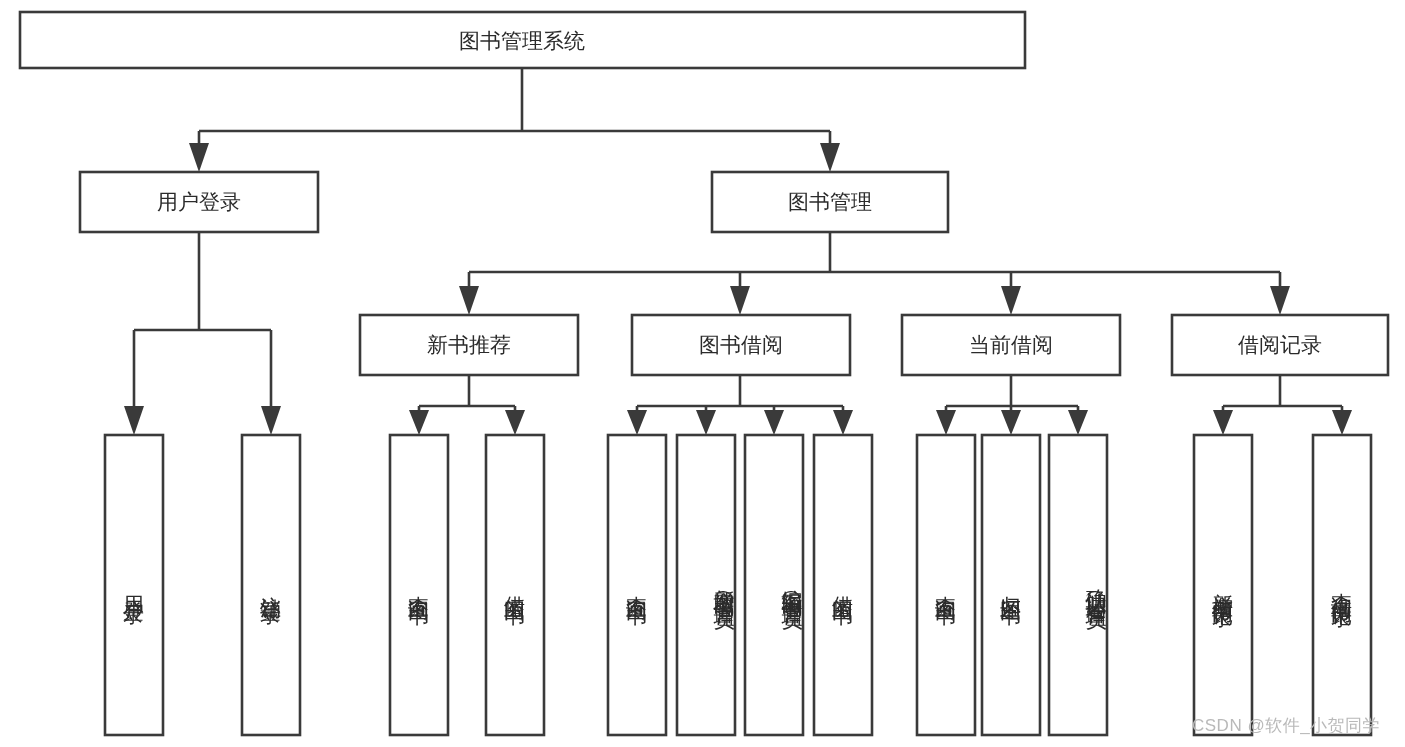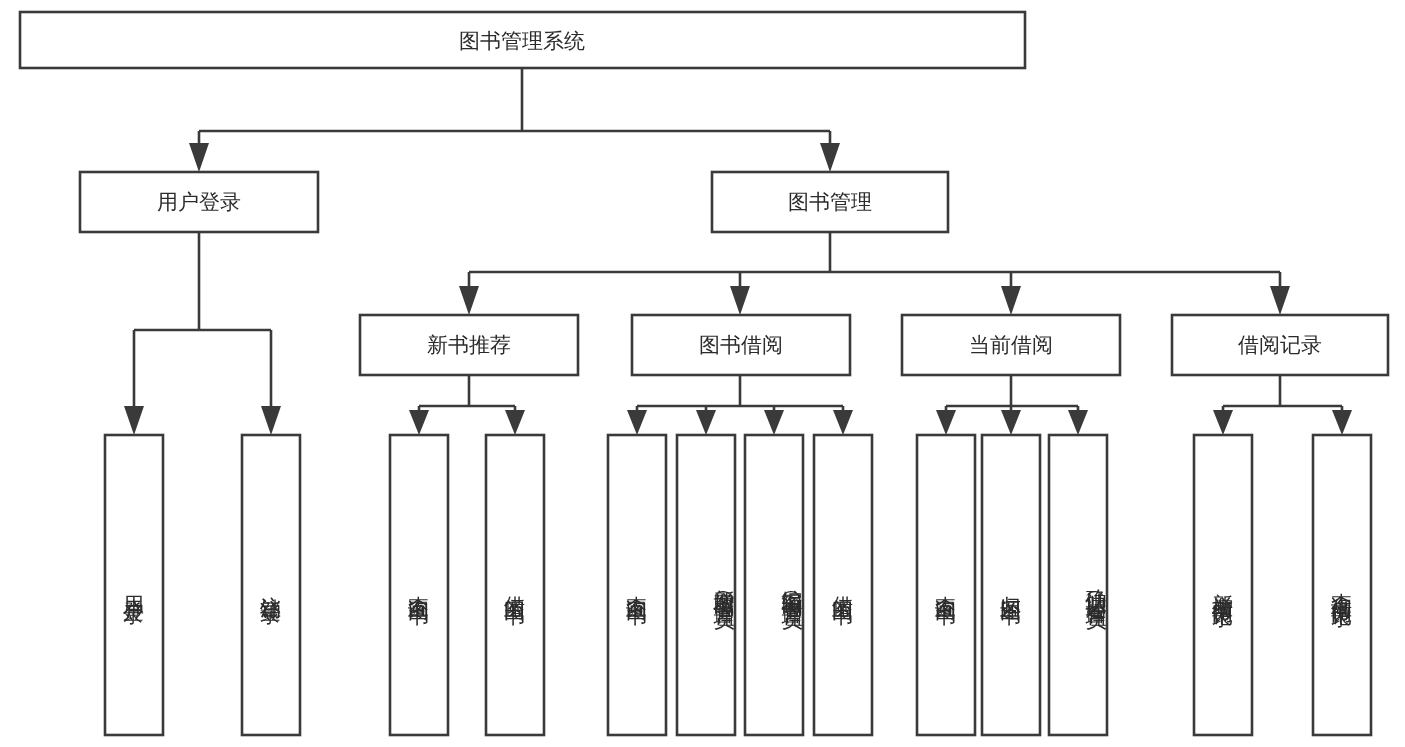--- a/index.html
+++ b/index.html
@@ -205,14 +205,15 @@
   <div class="node-label-v" style="left:917px; top:435px; width:58px; height:300px;">查询图书</div>
 
   <div class="node-label-v" style="left:982px; top:435px; width:58px; height:300px;">归还图书</div>
 
   <div class="node-label-v" style="left:1049px; top:437px; width:58px; height:296px; align-items:flex-start;">确认归还（管理员）</div>
 
   <div class="node-label-v" style="left:1194px; top:435px; width:58px; height:300px;">新增借阅记录</div>
 
   <div class="node-label-v" style="left:1313px; top:435px; width:58px; height:300px;">查询借阅记录</div>
 
+  <div class="watermark" style="left:1192px; top:714px;">CSDN @软件_小贺同学</div>
 
 </div>
 
 </body></html>

